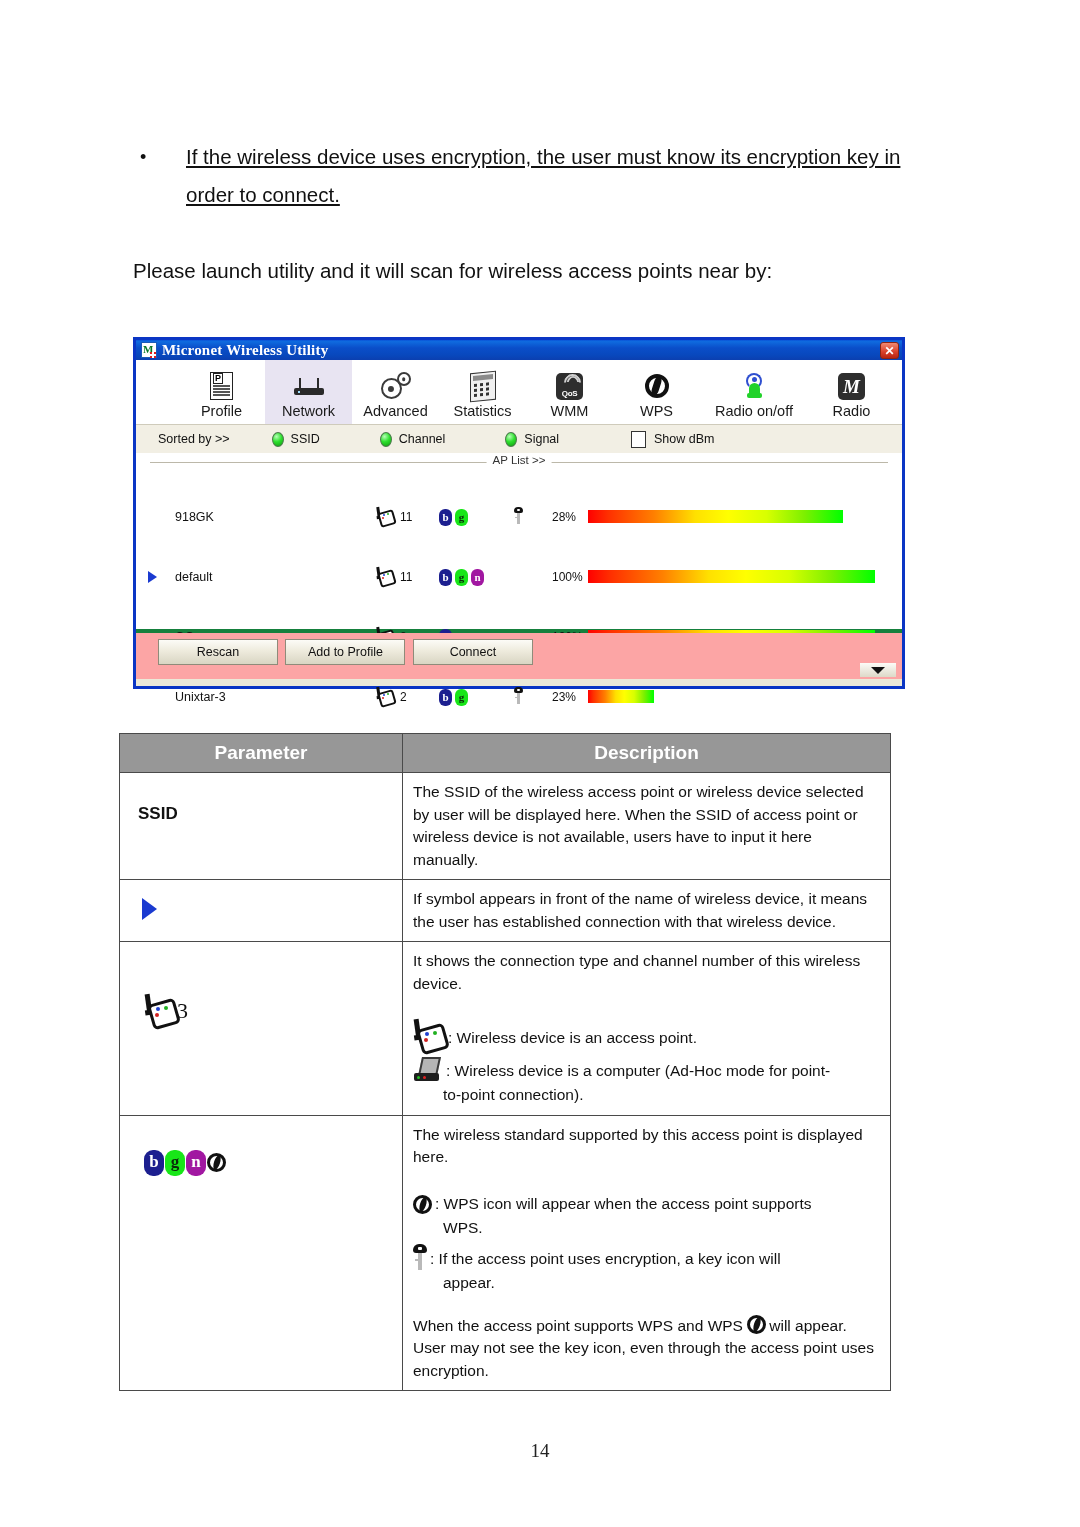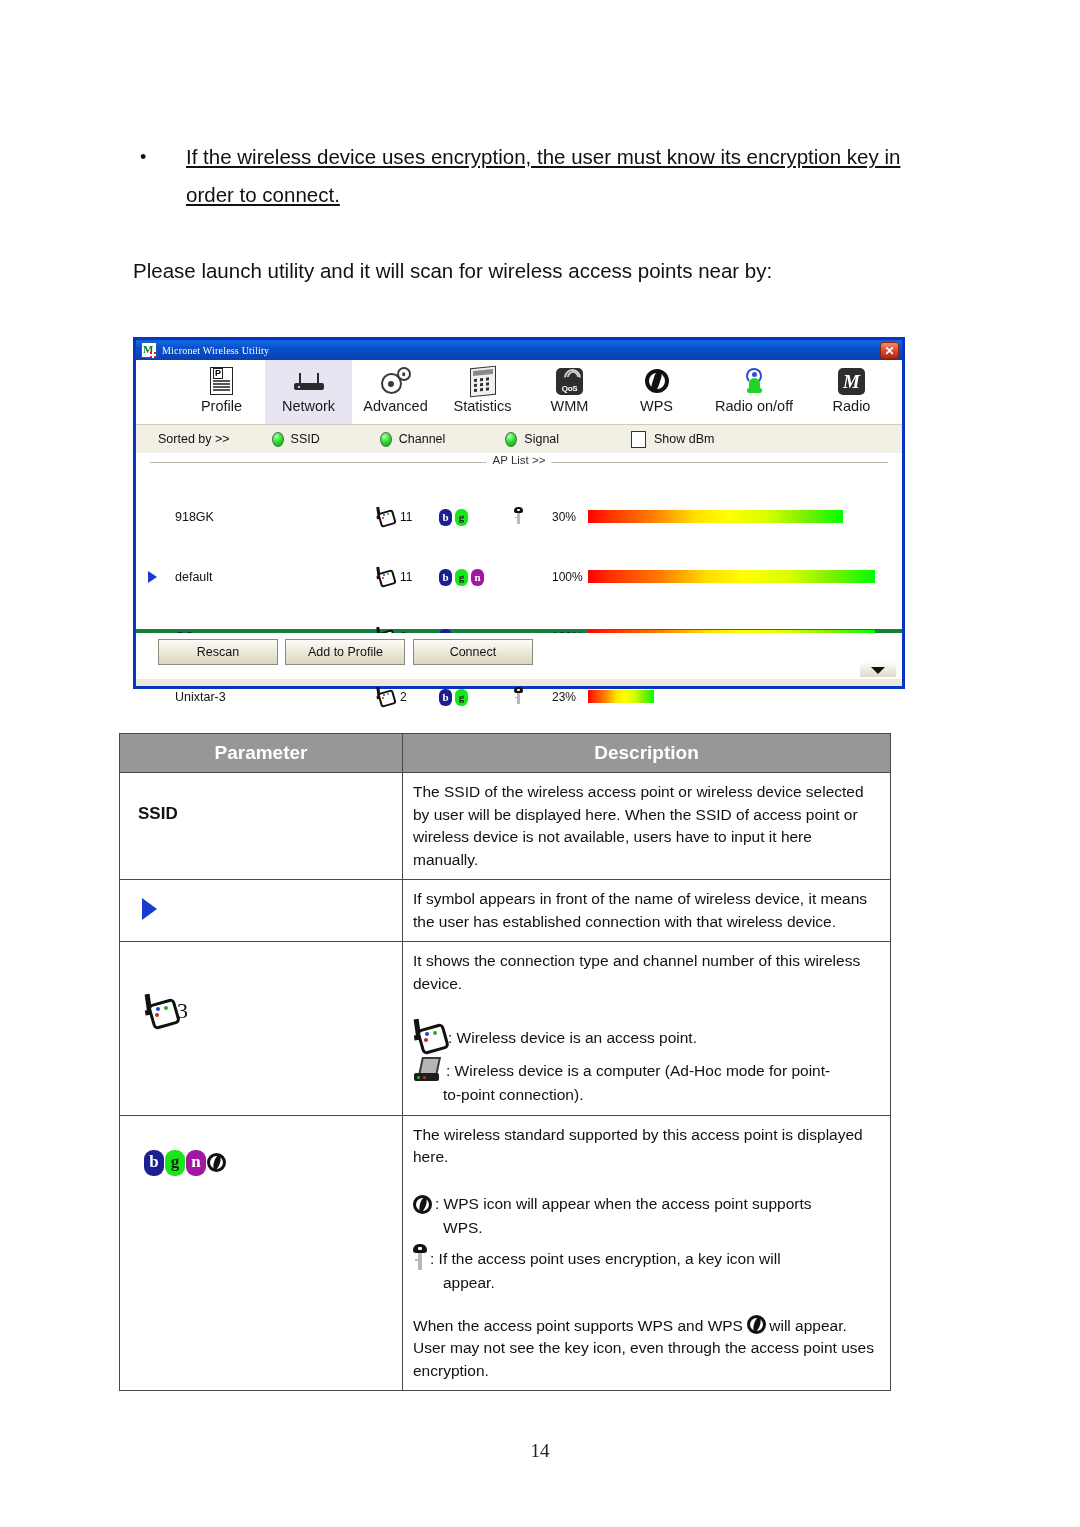--- a/index.html
+++ b/index.html
@@ -41,39 +41,39 @@
   .tb-logo .m{
     position:absolute;left:1px;top:0px;font-size:11px;font-weight:bold;
     color:#0a7a28;font-family:"Liberation Serif",serif;line-height:13px;
   }
   .tb-logo .plus{
     position:absolute;right:0px;bottom:-1px;width:6px;height:6px;background:#e02020;
   }
   .tb-logo .plus:before{content:"";position:absolute;left:2px;top:0;width:2px;height:6px;background:#fff;}
   .tb-logo .plus:after{content:"";position:absolute;left:0;top:2px;width:6px;height:2px;background:#fff;}
   .tb-title{
-    font-family:"Liberation Serif",serif;font-weight:normal;font-size:10px;
+    font-family:"Liberation Serif",serif;font-weight:bold;font-size:15px;
     color:#fff;letter-spacing:.2px;
   }
   .tb-close{
     position:absolute;right:3px;top:2px;width:17px;height:15px;
     background:linear-gradient(to bottom,#f08a72,#d8402a 60%,#b82512);
     border:1px solid #8d2412;border-radius:3px;
     display:flex;align-items:center;justify-content:center;
     color:#fff;font-size:12px;font-weight:bold;line-height:1;
   }
 
   
   .toolbar{
     height:64px;background:#ffffff;display:flex;align-items:stretch;
     padding-left:42px;border-bottom:1px solid #cfcbbb;
   }
   .tool{
     width:87px;display:flex;flex-direction:column;align-items:center;
-    justify-content:flex-start;padding-top:5px;box-sizing:border-box;
+    justify-content:center;padding-top:5px;box-sizing:border-box;
   }
   .tool.active{background:#e8e4f2;}
   .tool .ic{height:32px;display:flex;align-items:center;justify-content:center;}
   .tool .lb{
     font-size:14.5px;color:#1a1a1a;margin-top:1px;white-space:nowrap;
     font-family:"Liberation Sans",sans-serif;
   }
 
   
   .ic-profile{width:21px;height:26px;background:#fff;border:1.5px solid #222;position:relative;}
@@ -173,21 +173,21 @@
   .badge.g{background:#18e618;color:#0a2a0a;}
   .badge.n{background:#a117a1;}
 
   .keyic{width:9px;height:17px;position:relative;display:inline-block;}
   .keyic .hd{position:absolute;left:0;top:0;width:9px;height:6px;background:#111;border-radius:4px 4px 2px 2px;}
   .keyic .hd:after{content:"";position:absolute;left:3px;top:2px;width:3px;height:2px;background:#fff;border-radius:1px;}
   .keyic .sh{position:absolute;left:3px;top:6px;width:3px;height:11px;background:#b9b9b9;}
   .keyic .sh:after{content:"";position:absolute;left:-2px;top:4px;width:3px;height:1.5px;background:#b9b9b9;}
 
   
-  .btnbar{height:40px;position:relative;background:#ffffff;padding-top:6px;padding-left:22px;}
+  .btnbar{height:40px;position:relative;background:#fca5a5;padding-top:6px;padding-left:22px;}
   .btn{
     display:inline-block;width:118px;height:24px;line-height:24px;text-align:center;
     font-size:12.5px;color:#111;
     background:linear-gradient(to bottom,#fcfbf7 0%,#eeebdd 45%,#d9d5c3 100%);
     border:1px solid #8f8b7a;margin-right:3px;vertical-align:top;
   }
   .scrolldn{
     position:absolute;right:6px;bottom:2px;width:36px;height:14px;
     background:linear-gradient(to bottom,#fcfbf7,#ddd9c8);
     display:flex;align-items:center;justify-content:center;
@@ -407,21 +407,21 @@
     <div id="ap-rows">
         <div class="row">
           <span class="ssid">918GK</span>
           <span class="apic"><span class="apdev"><span class="ant"></span><span class="cas"></span><span class="d" style="left:7px;top:7px;background:#2040d0"></span><span class="d" style="left:11px;top:6px;background:#20b020"></span><span class="d" style="left:6px;top:10px;background:#d02020"></span></span></span>
           <span class="chan">11</span>
           <span class="badges">
             <span class="badge b">b</span>
             <span class="badge g">g</span>
           </span>
           <span class="keybox"><span class="keyic"><span class="hd"></span><span class="sh"></span></span></span>
-          <span class="pct">30%</span>
+          <span class="pct">28%</span>
           <span class="bar" style="width:255px">
             <span class="fill" style="display:block;width:100%"></span>
           </span>
         </div>
         <div class="row">
           <span class="arrow"></span>
           <span class="ssid">default</span>
           <span class="apic"><span class="apdev"><span class="ant"></span><span class="cas"></span><span class="d" style="left:7px;top:7px;background:#2040d0"></span><span class="d" style="left:11px;top:6px;background:#20b020"></span><span class="d" style="left:6px;top:10px;background:#d02020"></span></span></span>
           <span class="chan">11</span>
           <span class="badges">

